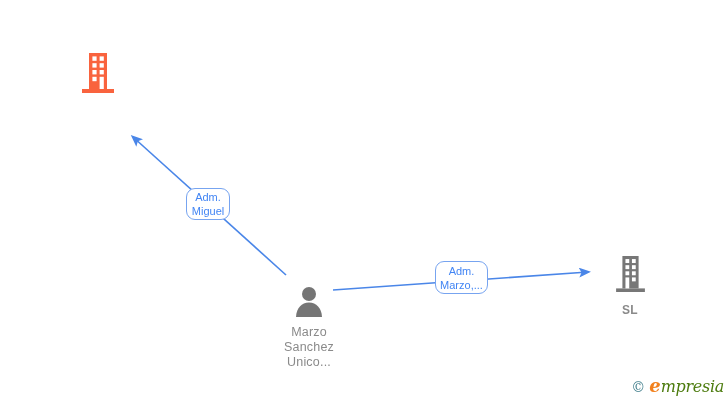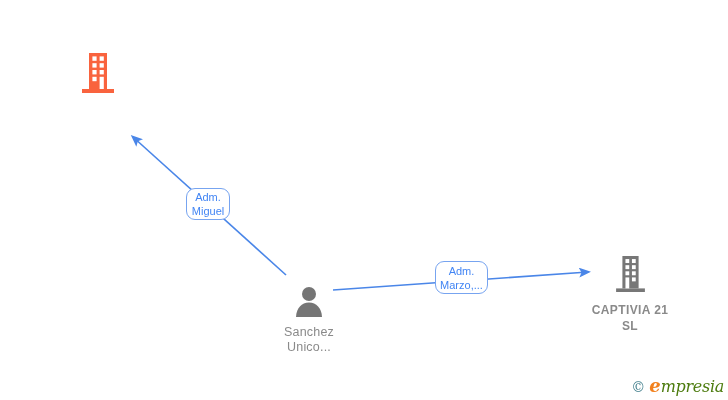--- a/index.html
+++ b/index.html
@@ -96,20 +96,21 @@
   <div class="node" id="node-person">
     <div class="icon-wrap">
       <span>
         <svg width="30" height="30" viewBox="0 0 30 30">
           <circle cx="15" cy="7" r="7" fill="#757575"></circle>
           <path d="M15,15.5 C7.6,15.5 2.4,21 2,30 L28,30 C27.6,21 22.4,15.5 15,15.5 Z" fill="#757575"></path>
         </svg>
       </span>
     </div>
     <div class="node-label person-label">
+      <span class="label-line">Marzo</span>
       <span class="label-line">Sanchez</span>
       <span class="label-line">Unico...</span>
     </div>
   </div>
 
   <div class="node" id="node-captivia">
     <div class="icon-wrap">
       <span>
         <svg width="33" height="36" viewBox="0 0 36 40">
           <rect x="2" y="36" width="32" height="4" fill="#777777"></rect>
@@ -121,21 +122,20 @@
             <rect x="19.6" y="10.2" width="4.2" height="4.4"></rect>
             <rect x="12.4" y="17" width="4.2" height="4.4"></rect>
             <rect x="19.6" y="17" width="4.2" height="4.4"></rect>
             <rect x="12.4" y="23.8" width="4.2" height="12.2"></rect>
             <rect x="19.6" y="23.8" width="4.2" height="4.4"></rect>
           </g>
         </svg>
       </span>
     </div>
     <div class="node-label company-label">
-      <span class="label-line">CAPTIVIA 21</span>
       <span class="label-line">SL</span>
     </div>
   </div>
 
   <div class="edge-label" id="edge-label-neverends">
     <span>Adm.</span>
     <span>Miguel</span>
   </div>
 
   <div class="edge-label" id="edge-label-captivia">

